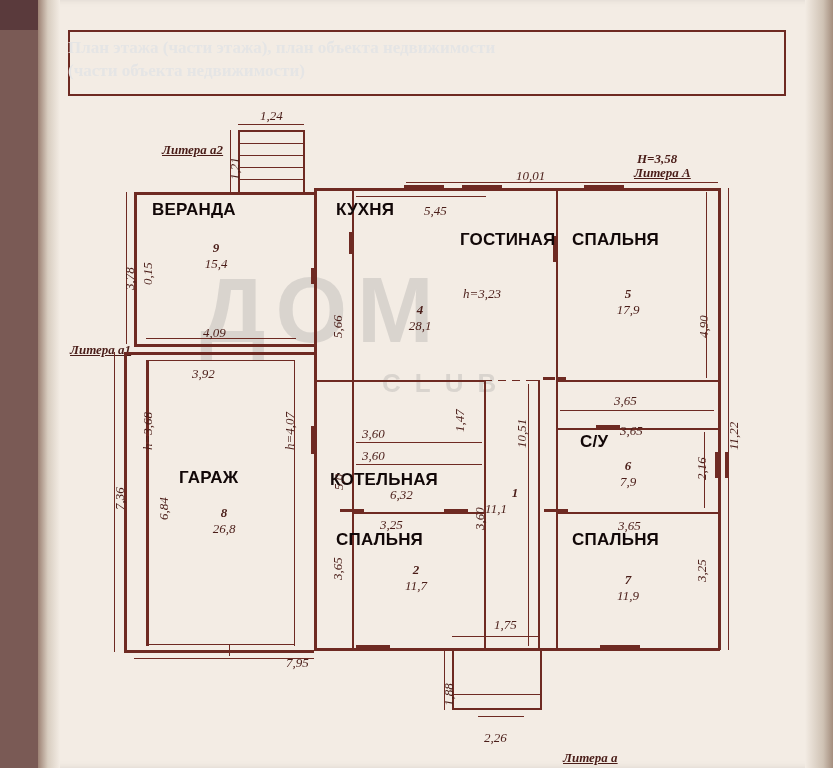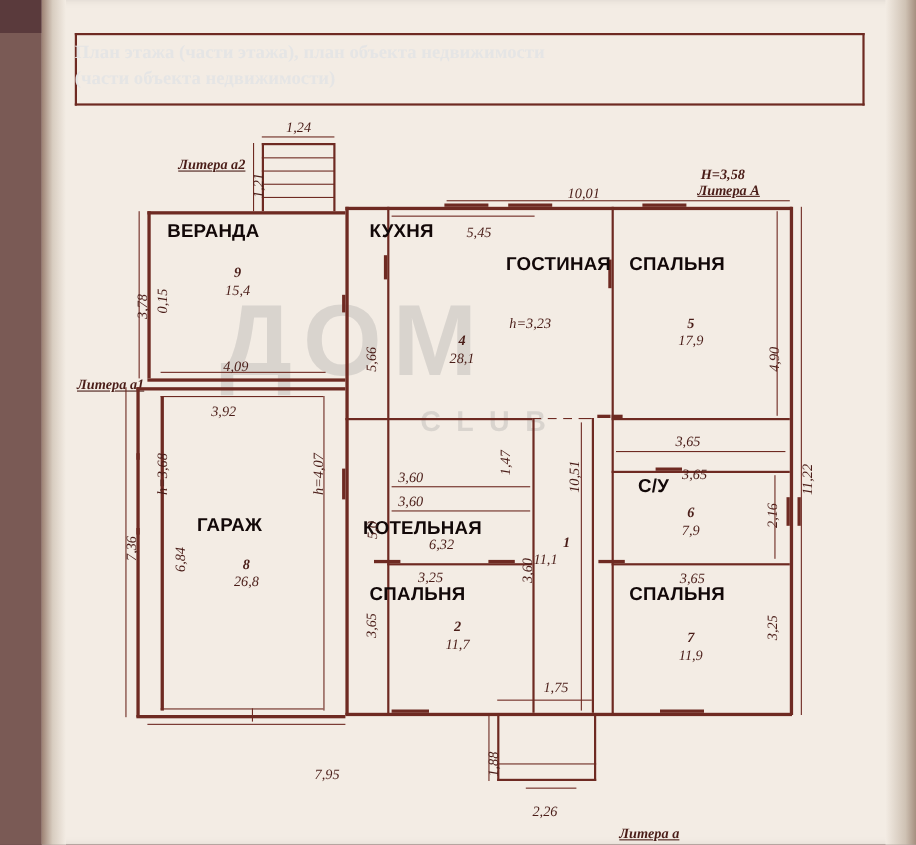--- a/index.html
+++ b/index.html
@@ -254,21 +254,21 @@
   <div class="ln v2" style="left:452px; top:650px; height:60px;"></div>
   <div class="ln v2" style="left:540px; top:650px; height:60px;"></div>
   <div class="ln h2" style="left:452px; top:708px; width:90px;"></div>
   <div class="ln h1" style="left:452px; top:694px; width:90px;"></div>
   <div class="ln h1" style="left:478px; top:716px; width:46px;"></div>
   <div class="ln v1" style="left:444px; top:650px; height:60px;"></div>
   <div class="dim v" style="left:441px; top:706px;">1,88</div>
   <div class="dim" style="left:484px; top:730px;">2,26</div>
 
   <div class="ln h1" style="left:134px; top:658px; width:180px;"></div>
-  <div class="dim" style="left:286px; top:655px;margin-top:41px;">7,95</div>
+  <div class="dim" style="left:286px; top:655px;">7,95</div>
   <div class="ln h1" style="left:452px; top:636px; width:86px;"></div>
   <div class="dim" style="left:494px; top:617px;font-family:Liberation Serif, serif;">1,75</div>
 
   <div class="roomlabel" style="left:336px; top:200px;">КУХНЯ</div>
   <div class="dim" style="left:424px; top:203px;">5,45</div>
   <div class="ln h1" style="left:356px; top:196px; width:130px;"></div>
 
   <div class="roomlabel" style="left:420px; top:230px;margin-left:40px;">ГОСТИНАЯ</div>
   <div class="roomnum" style="left:400px; top:302px; width:40px;">4</div>
   <div class="roomnum" style="left:390px; top:318px; width:60px; font-weight:normal;">28,1</div>

